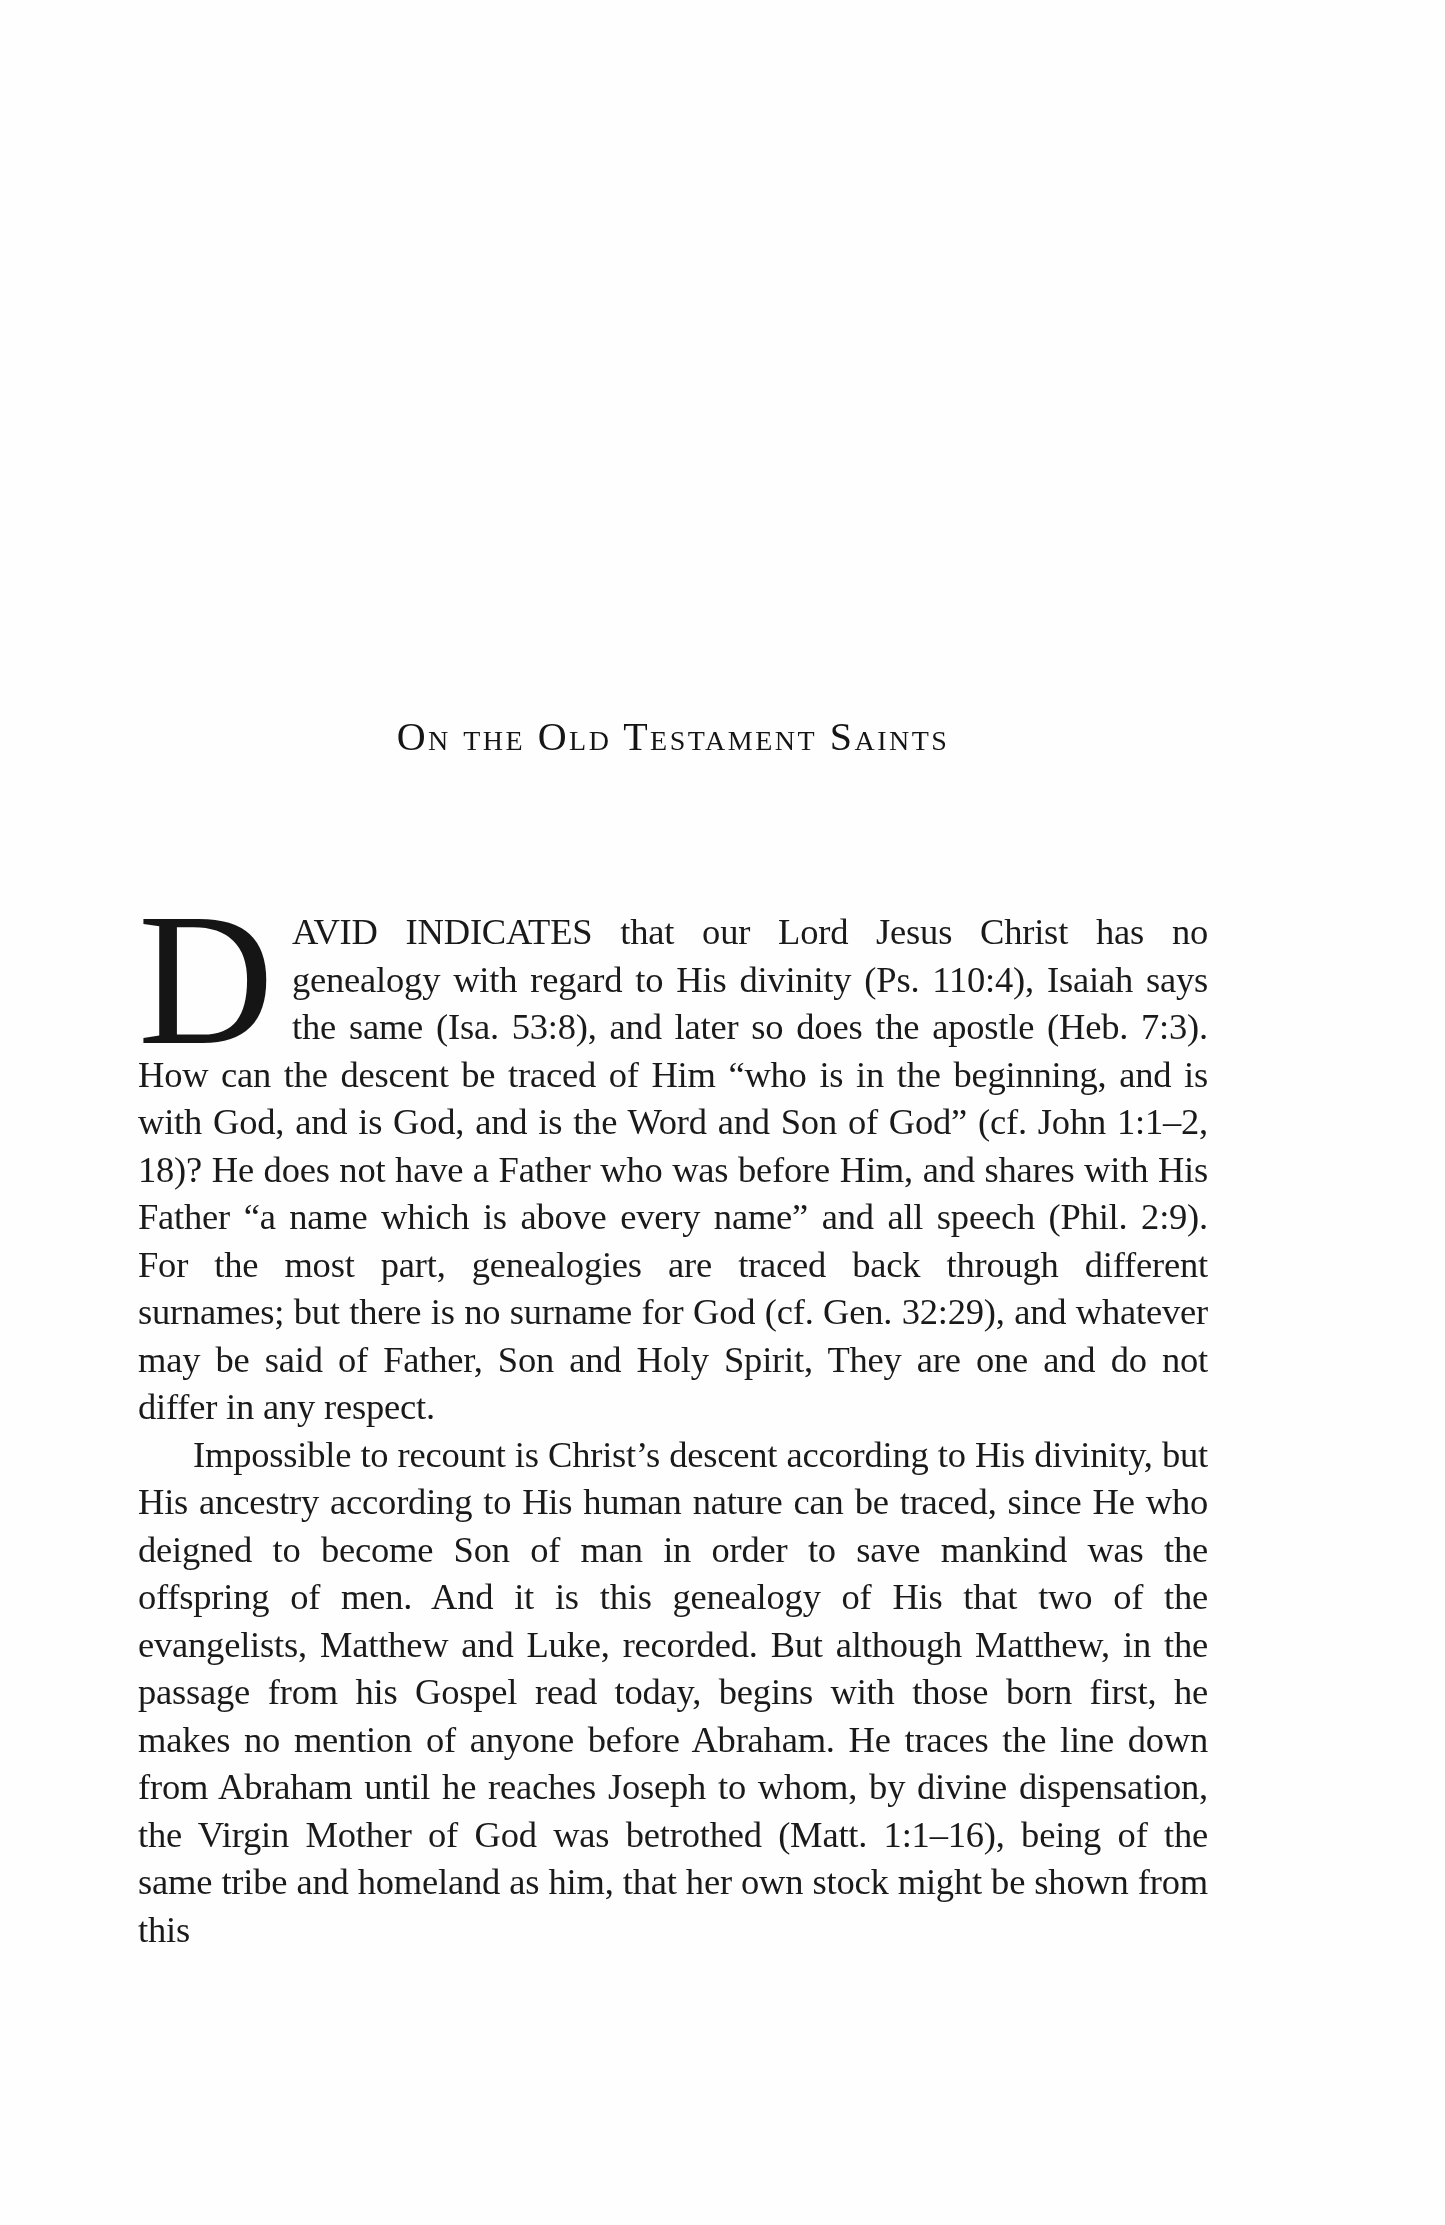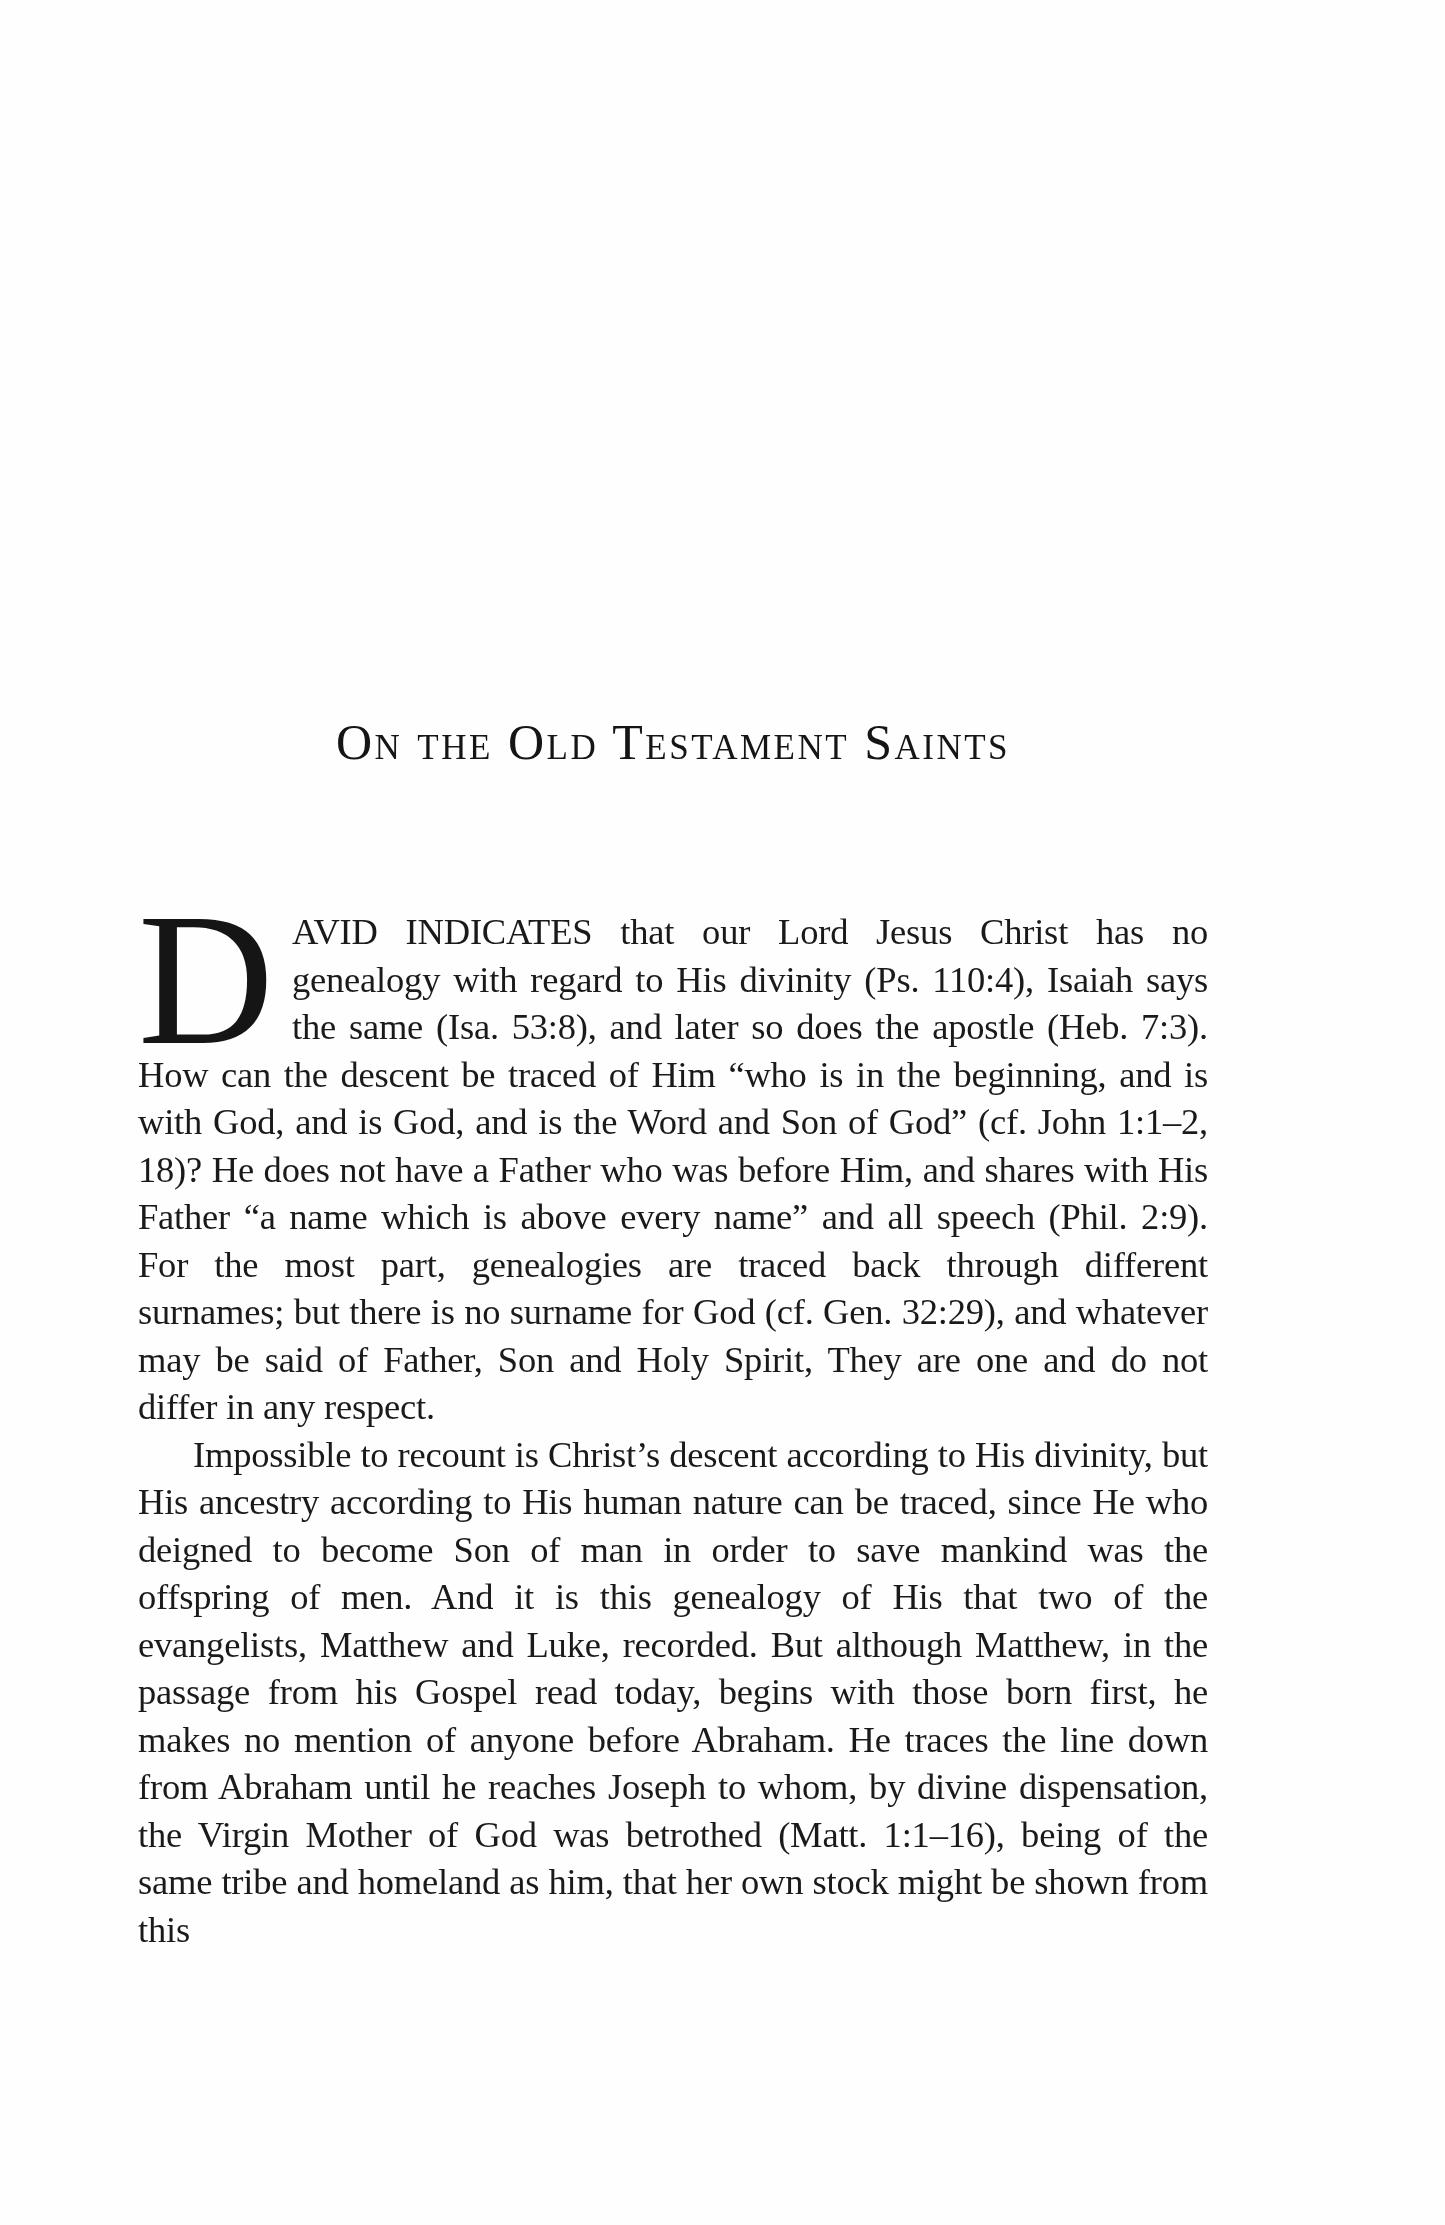--- a/index.html
+++ b/index.html
@@ -16,21 +16,21 @@
     font-family: "Liberation Serif", serif;
     color: #1a1a1a;
   }
   .chapter-title {
     position: absolute;
     top: 713px;
     left: 138px;
     width: 1070px;
     text-align: center;
     font-variant: small-caps;
-    font-size: 50px;
+    font-size: 40px;
     letter-spacing: 2.5px;
     color: #151515;
     white-space: nowrap;
   }
   .body-text {
     position: absolute;
     top: 908px;
     left: 138px;
     width: 1070px;
     font-size: 36.5px;

